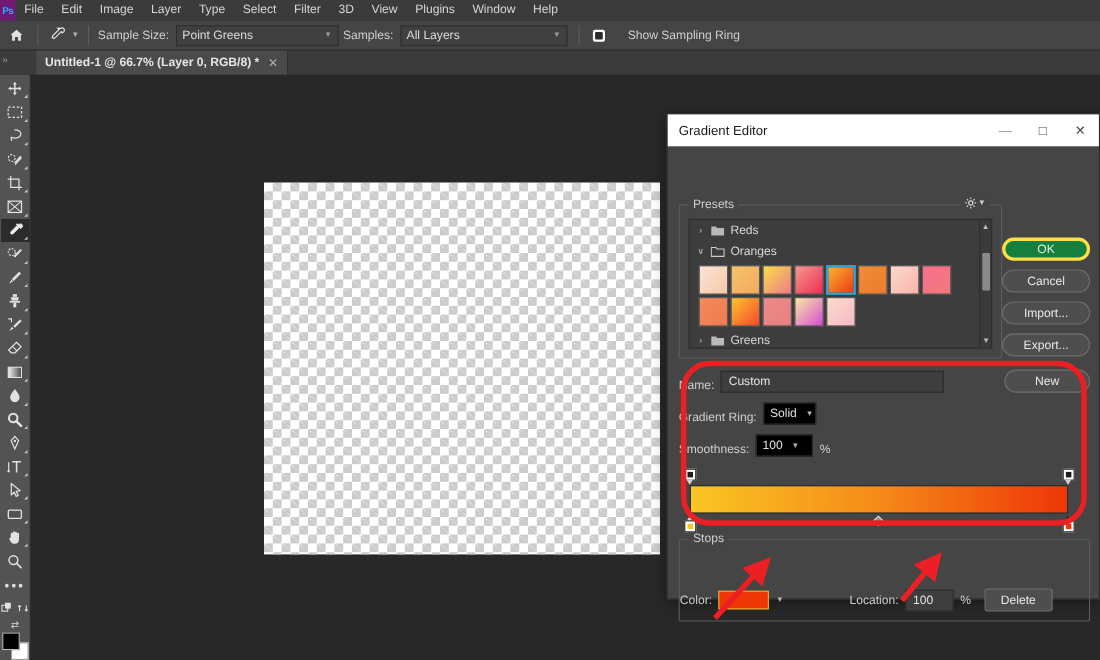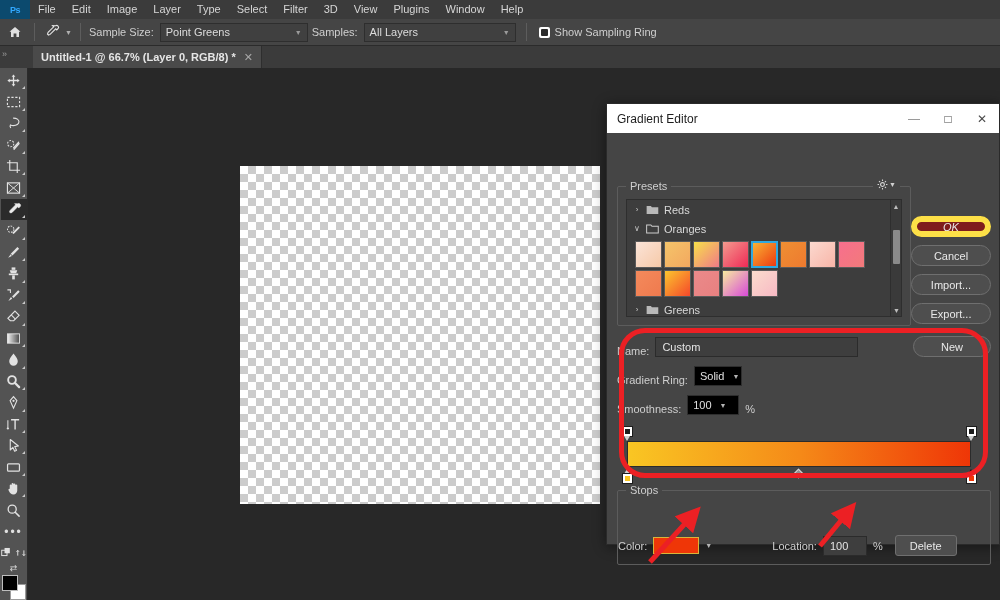--- a/index.html
+++ b/index.html
@@ -11,21 +11,21 @@
     -webkit-font-smoothing:antialiased;
   }
   .app { position:relative; width:1000px; height:600px; }
 
   
   .menubar {
     position:absolute; top:0; left:0; width:1000px; height:19px;
     background:#3b3b3b; display:flex; align-items:center;
   }
   .ps-logo {
-    width:30px; height:19px; background:#0c4a6e; color:#31a8ff;
+    width:14px; height:19px; background:#701a75; color:#31a8ff;
     font-size:9px; font-weight:bold; display:flex;
     align-items:center; justify-content:center; letter-spacing:-0.5px;
   }
   .menu-item {
     padding:0 8px; height:19px; line-height:19px;
     font-size:11px; color:#d6d6d6; cursor:default;
   }
 
   
   .optionsbar {
@@ -178,21 +178,21 @@
   
   .btn-col {
     position:absolute; right:8px; top:38px; width:80px;
     display:flex; flex-direction:column; gap:8px;
   }
   .btn {
     height:21px; border-radius:11px; background:#4e4e4e;
     border:1px solid #6f6f6f; color:#e8e8e8; font-size:11px;
     display:flex; align-items:center; justify-content:center;
   }
-  .btn.primary { border:6px solid #fde047; background:#7f1d1d;font-style:italic; }
+  .btn.primary { border:3px solid #fde047; background:#15803d; }
 
   
   .row { display:flex; align-items:flex-end; gap:6px; margin-bottom:9px; }
   .lbl { font-size:11px; color:#cfcfcf; }
   .text-input {
     height:20px; background:#3e3e3e; border:1px solid #2b2b2b;
     color:#e4e4e4; font-size:11px; display:flex; align-items:center; padding:0 6px;
   }
   .new-btn {
     width:78px; height:21px; border-radius:11px; background:#4e4e4e;
@@ -312,21 +312,21 @@
     <div class="opt-label">Samples:</div>
     <div class="opt-select" style="width:152px;">
       <span>All Layers</span>
       <span class="c">▼</span>
     </div>
     <div class="opt-sep" style="margin-left:10px;"></div>
     <div class="cb-row">
       <span class="cbox">
           <i></i>
         </span>
-      <span class="opt-label" style="margin:0;">Show Sampling Ring</span>
+      <span class="opt-label" style="margin:16px;">Show Sampling Ring</span>
     </div>
   </div>
 
   <div class="tabbar">
     <div class="tab-expander">»</div>
     <div class="doc-tab">
       <span class="t">Untitled-1 @ 66.7% (Layer 0, RGB/8) *</span>
       <span class="x">✕</span>
     </div>
   </div>

